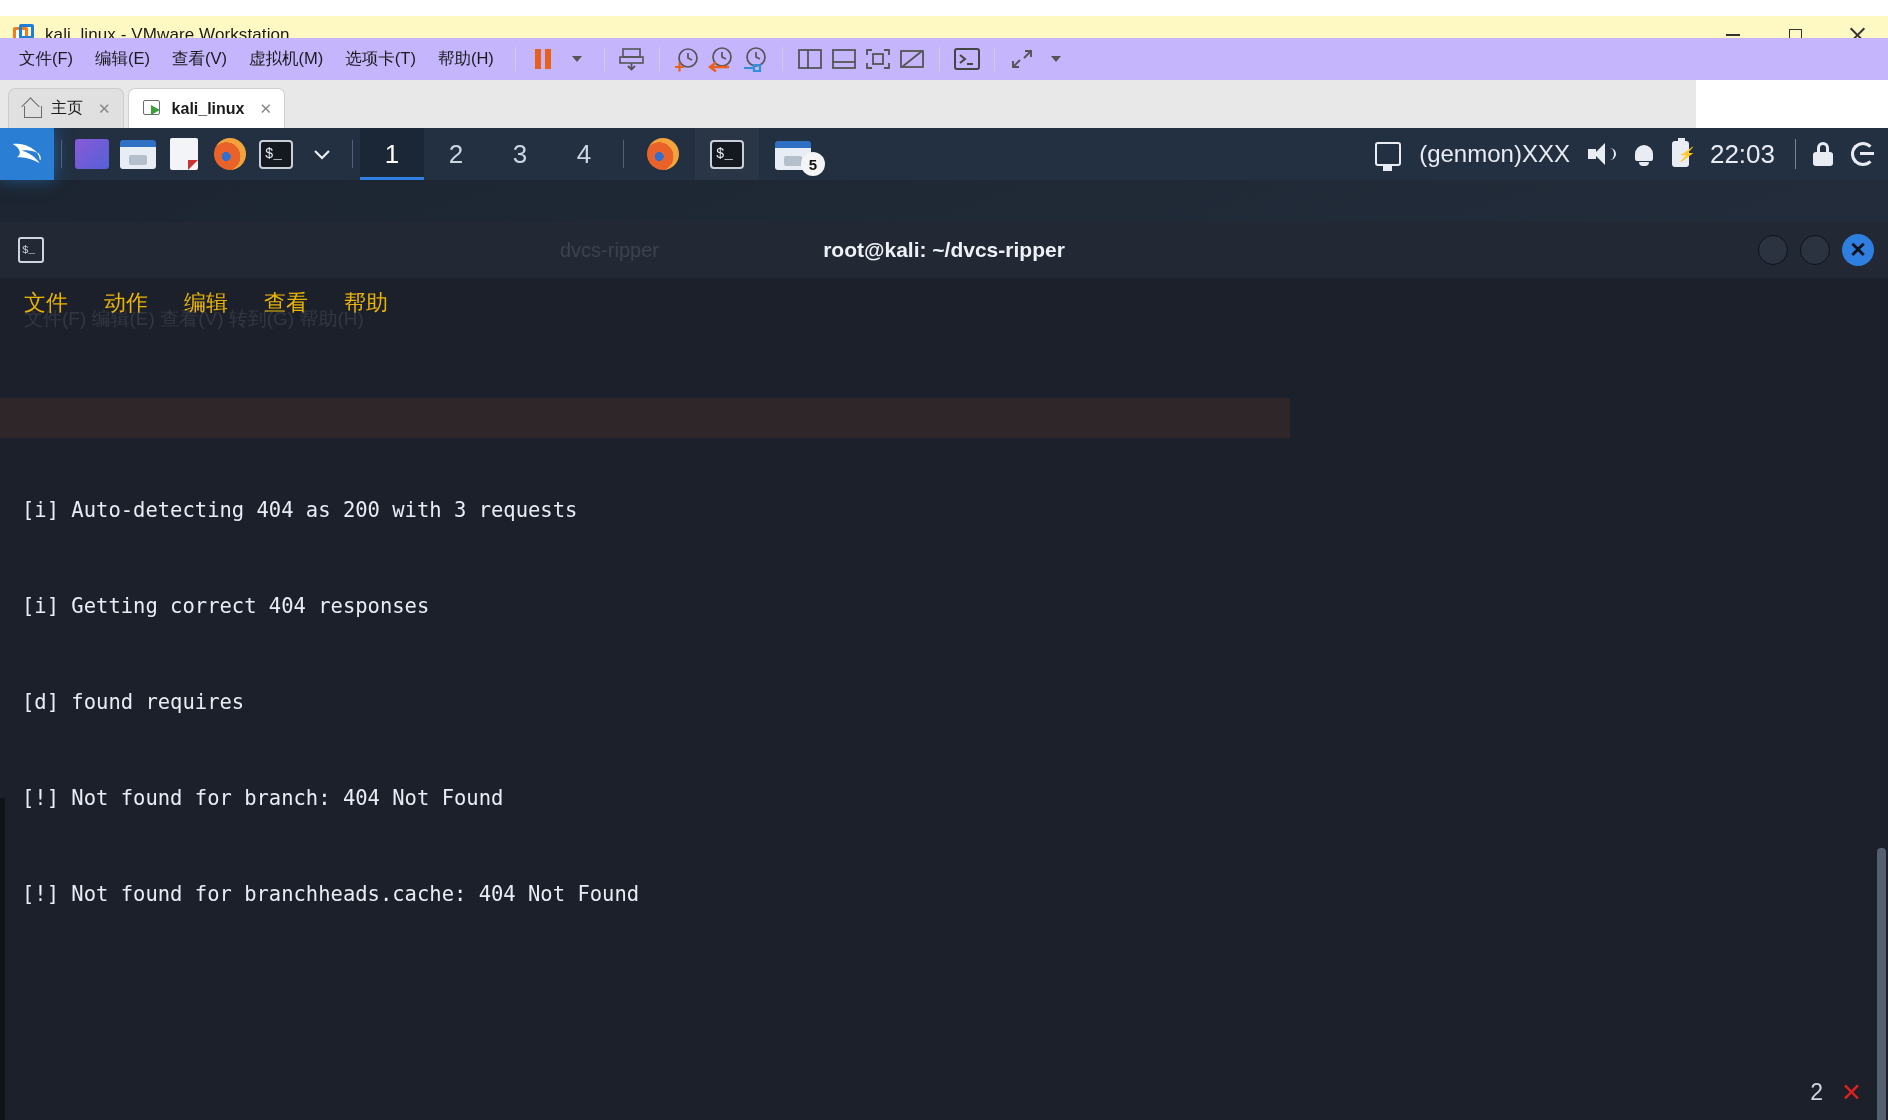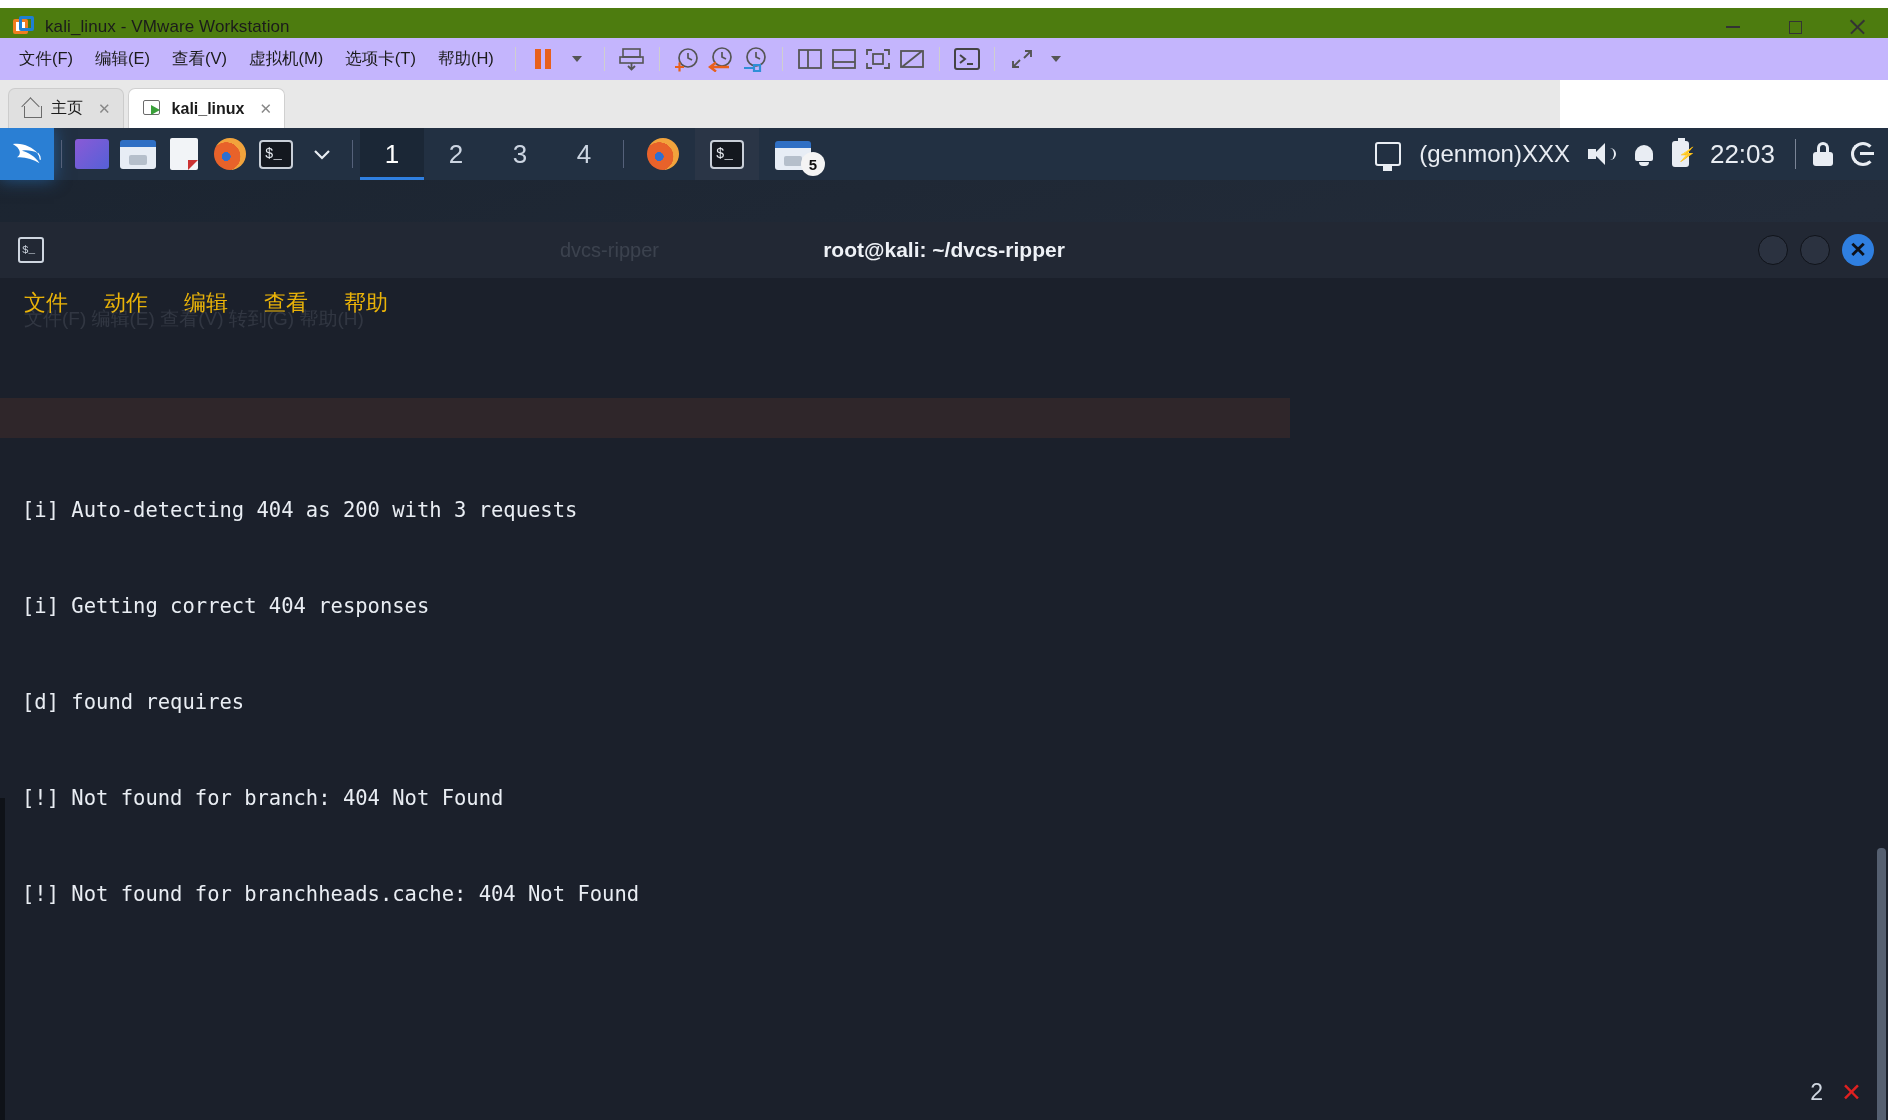--- a/index.html
+++ b/index.html
@@ -6,22 +6,22 @@
   html, body {
     width: 1888px; height: 1120px;
     overflow: hidden;
     font-family: "Liberation Sans", sans-serif;
     background: #1e2430;
   }
   #screen { position: relative; width: 1888px; height: 1120px; background: #ffffff; }
 
   
   .vm-titlebar {
-    position: absolute; left: 0; top: 8px; width: 1888px; height: 38px;
-    background: #4d7c0f; display: flex; align-items: center;
+    position: absolute; left: 0; top: 16px; width: 1888px; height: 38px;
+    background: #fef9c3; display: flex; align-items: center;
     border-bottom: 1px solid #ffffff;
   }
   .vm-title-icon { margin-left: 13px; margin-right: 10px; width: 22px; height: 22px; position: relative; }
   .vm-title-icon .sq1 {
     position: absolute; left: 0; top: 3px; width: 15px; height: 15px;
     border: 3px solid #f07d20; border-radius: 2px; background: #fff;
   }
   .vm-title-icon .sq2 {
     position: absolute; left: 6px; top: 0px; width: 15px; height: 15px;
     border: 3px solid #1e7fd4; border-radius: 2px; background: transparent;
@@ -58,21 +58,21 @@
   }
   .pause-ico { display: flex; gap: 4px; }
   .pause-ico i { display: block; width: 6px; height: 20px; background: #e8601c; }
   .caret-down {
     width: 0; height: 0; border-left: 5px solid transparent; border-right: 5px solid transparent;
     border-top: 6px solid #555;
   }
 
   
   .vm-tabsrow {
-    position: absolute; left: 0; top: 80px; width: 1560px; height: 48px;
+    position: absolute; left: 0; top: 80px; width: 1696px; height: 48px;
     background: #e8e8e8; display: flex; align-items: flex-end; padding-left: 8px;
   }
   .vm-tab {
     height: 40px; display: flex; align-items: center; gap: 9px;
     padding: 0 12px 0 14px; border-radius: 7px 7px 0 0;
     background: #e0e0e0; border: 1px solid #cccccc; border-bottom: none;
     font-size: 16px; color: #1b1b1b; margin-right: 4px; position: relative;
   }
   .vm-tab.active { background: #ffffff; border-color: #d0d0d0; }
   .vm-tab .tabclose { color: #888; font-size: 15px; margin-left: 6px; }

